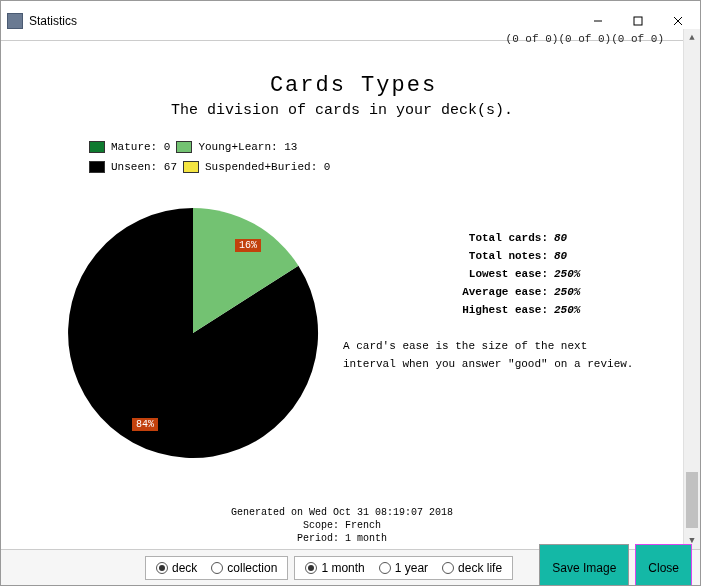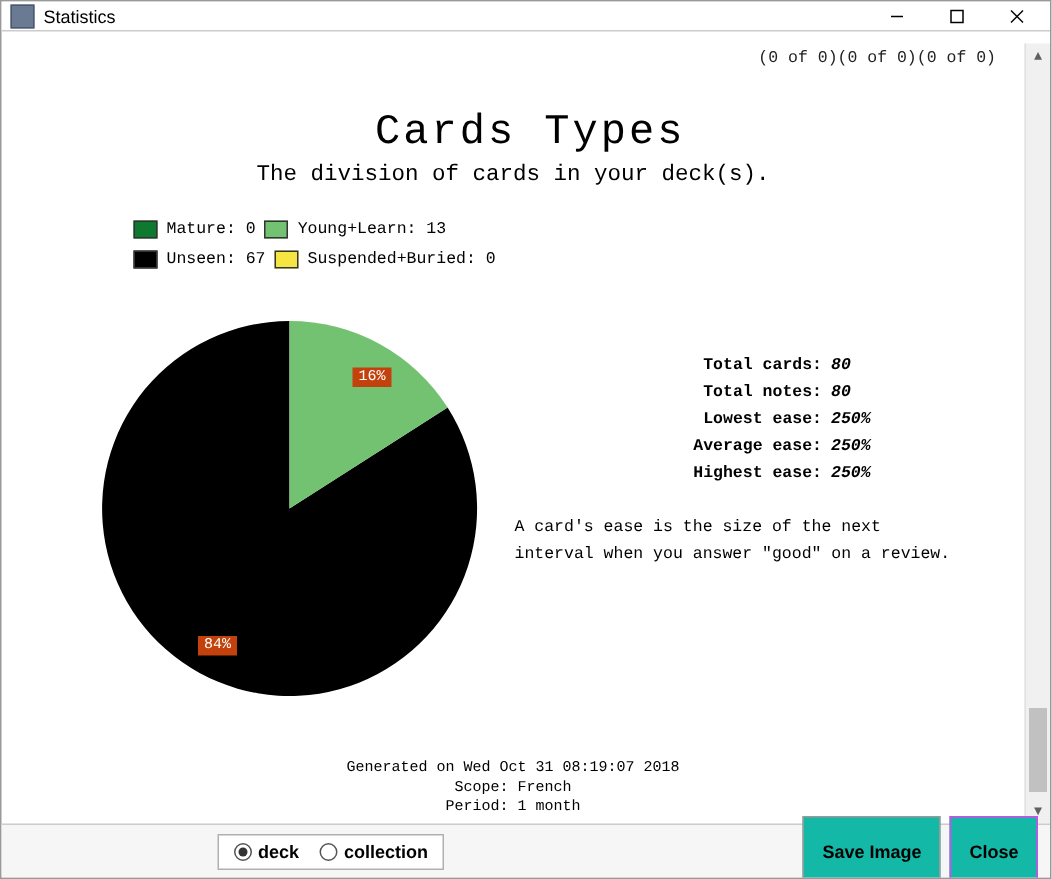--- a/index.html
+++ b/index.html
@@ -10,21 +10,21 @@
     background: #fff;
     font-family: "Consolas", "Courier New", monospace;
     font-size: 11px;
     color: #000;
     border: 1px solid #999;
     position: relative;
     overflow: hidden;
   }
   
   .titlebar {
-    height: 20px;
+    height: 40px;
     border-bottom: 1px solid #ccc;
     display: flex;
     align-items: center;
     padding: 0 2px 0 6px;
     background: #fff;
   }
   .appicon {
     width: 16px; height: 16px;
     background: #6a7a92;
     border: 1px solid #4a5a72;
@@ -79,21 +79,21 @@
     padding: 0 19px;
     color: #222;
     margin-left: 48px;
   }
   
   .heading {
     text-align:center;
     margin-top: 28px;
   }
   .heading h1 {
-    font-size: 28px;
+    font-size: 22px;
     font-weight: normal;
     letter-spacing: 2px;
     margin: 0;
     padding-left: 23px;
   }
   .heading .sub {
     font-size: 15px;
     margin-top: 4px;
   }
   
@@ -142,21 +142,20 @@
     left: 0; right: 0; bottom: 0;
     height: 36px;
     border-top: 1px solid #ccc;
     background: #f6f6f6;
     display:flex;
     align-items:center;
     padding: 0 8px;
     gap: 6px;
     font-family: "Segoe UI", Tahoma, sans-serif;
     font-size: 12px;
-    font-weight: bold;
   }
   .group {
     border: 1px solid #b0b0b0;
     background: #fff;
     padding: 4px 10px;
     display:flex; align-items:center; gap: 14px;
   }
   .radio-item { display:flex; align-items:center; gap:4px; }
   .radio {
     width: 12px; height: 12px;
@@ -301,16 +300,30 @@
   <div class="group">
     <span class="radio-item">
       <span class="radio checked"></span>
       <span>deck</span>
     </span>
     <span class="radio-item">
       <span class="radio"></span>
       <span>collection</span>
     </span>
   </div>
+  <div class="group">
+    <span class="radio-item">
+      <span class="radio checked"></span>
+      <span>1 month</span>
+    </span>
+    <span class="radio-item">
+      <span class="radio"></span>
+      <span>1 year</span>
+    </span>
+    <span class="radio-item">
+      <span class="radio"></span>
+      <span>deck life</span>
+    </span>
+  </div>
   <div class="spacer"></div>
   <div class="btn">Save Image</div>
   <div class="btn primary">Close</div>
 </div>
 
 </body></html>

